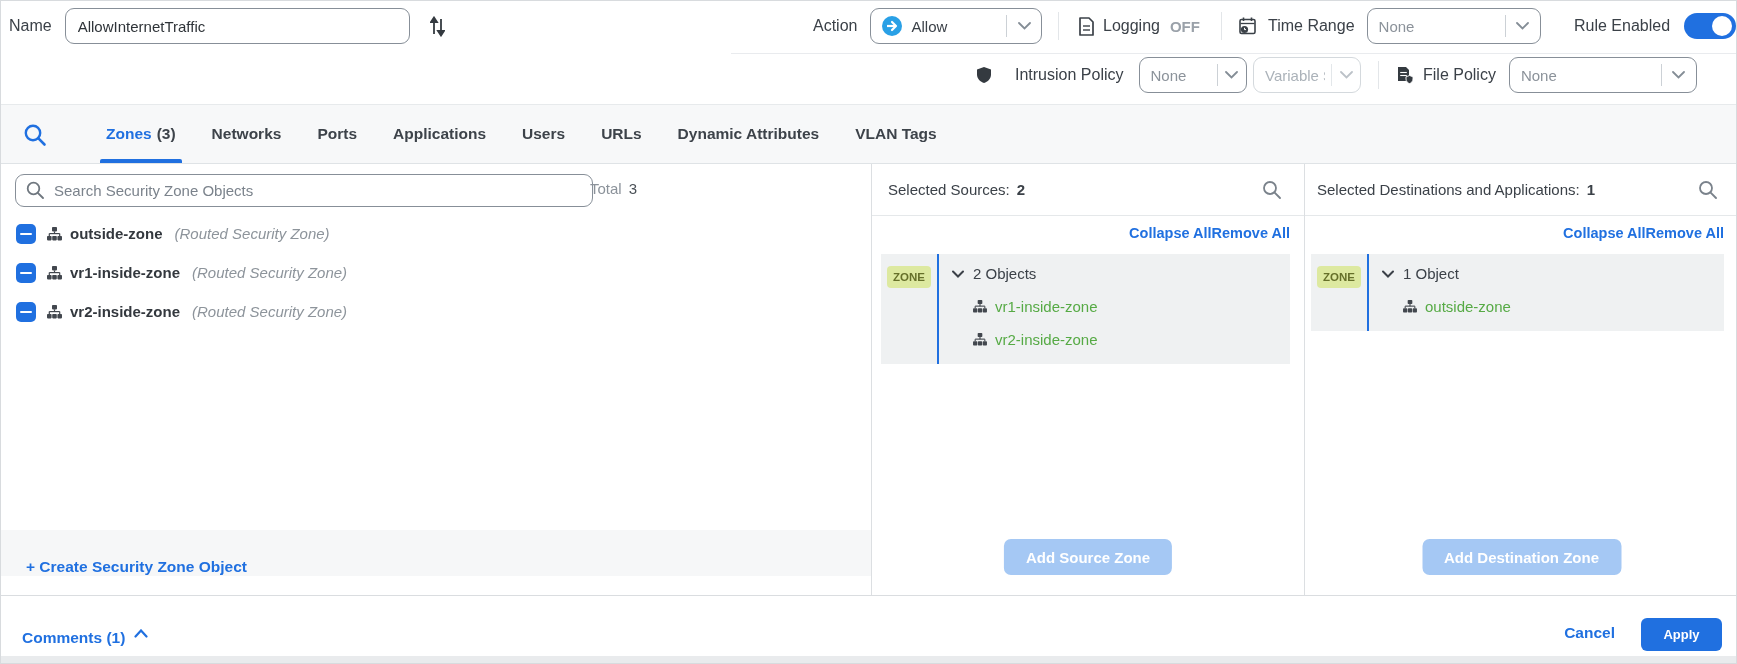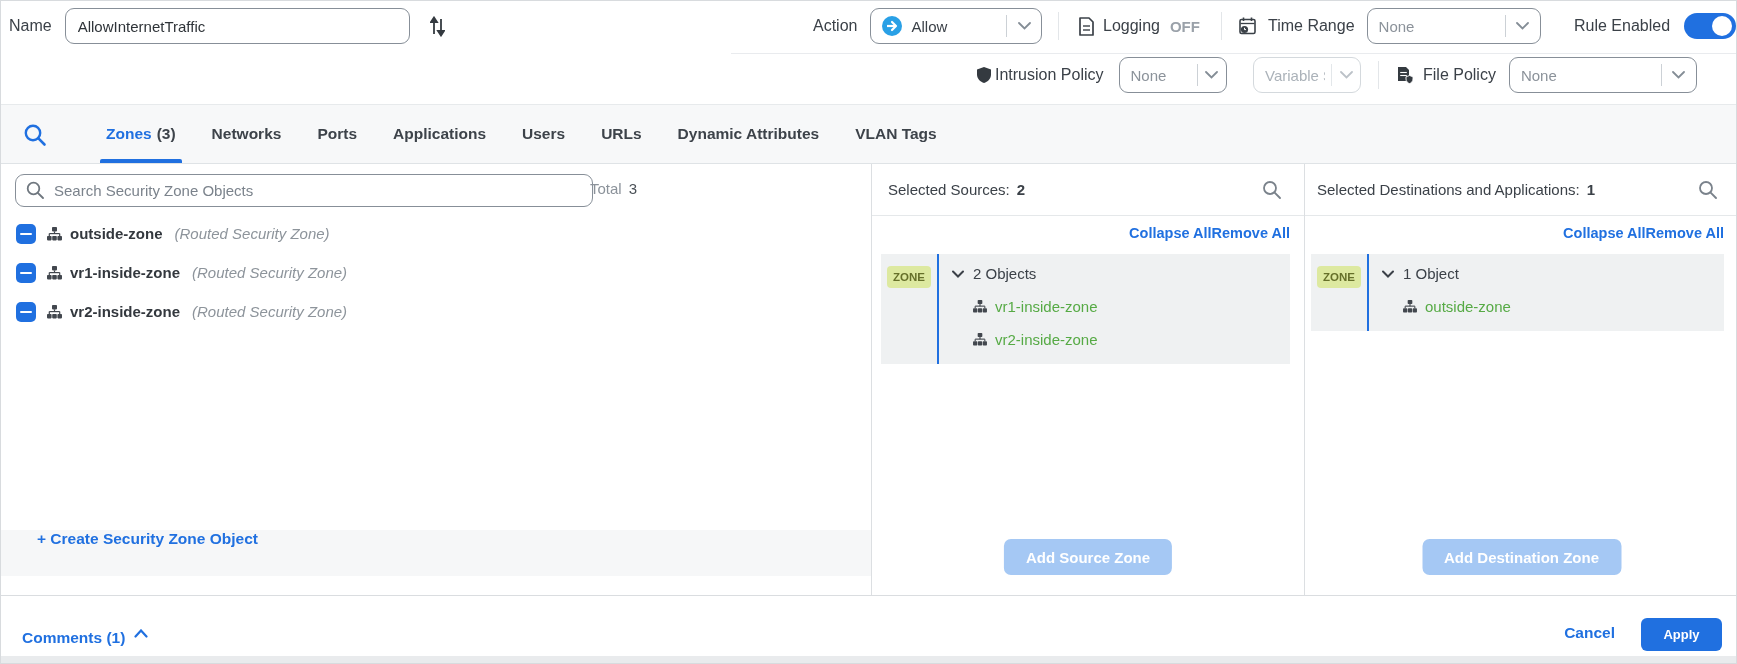--- a/index.html
+++ b/index.html
@@ -65,21 +65,21 @@
   #total{position:absolute;left:589px;top:16px;display:flex;gap:7px;font-size:15px}
   #total .t-label{color:var(--text-muted)}
   #total .t-value{color:#4a5057}
   #zone-list{position:absolute;left:0;right:0;top:50px}
   .zone-row{height:39px;display:flex;align-items:center;padding-left:15px;cursor:pointer}
   .checkbox{width:20px;height:20px;border-radius:5px;background:var(--accent);position:relative;flex:none;cursor:pointer}
   .checkbox::after{content:"";position:absolute;left:4px;top:9px;width:12px;height:2.4px;background:#fff;border-radius:1px}
   .zone-row .site-icon{margin-left:11px}
   .zone-name{font-weight:600;margin-left:8px;color:#33383e}
   .zone-type{font-style:italic;color:#8d949b;margin-left:12px}
-  #create-bar{position:absolute;left:0;right:0;top:366px;height:46px;background:#f6f7f8;display:flex;align-items:flex-start;padding-left:36px}
+  #create-bar{position:absolute;left:0;right:0;top:366px;height:46px;background:#f6f7f8;display:flex;align-items:flex-end;padding-left:25px}
   #create-link{color:var(--accent);font-weight:bold;font-size:15.5px;cursor:pointer}
 
   
   .sel-header{height:52px;border-bottom:1px solid #e5e8ea;display:flex;align-items:center;position:relative}
   .sel-title{font-size:15px;color:#3b4148;white-space:nowrap}
   .sel-count{font-weight:bold;margin-left:7px}
   .sel-search{position:absolute;cursor:pointer}
   .links-row{display:flex;justify-content:flex-end;margin-top:9px}
   .blue-link{color:var(--accent);font-weight:bold;font-size:14.5px;cursor:pointer;white-space:nowrap}
   .sel-box{background:var(--panel-gray);display:flex;margin-top:13px}
@@ -187,21 +187,21 @@
         <span class="knob"></span>
       </div>
     </div>
 
     <div class="row2-line"></div>
 
     <div class="hgroup hgroup2" style="left:976px">
       <svg width="14" height="16" viewBox="0 0 14 16">
         <path d="M7 0 L14 2.6 V7.2 C14 11.8 10.6 14.7 7 16 C3.4 14.7 0 11.8 0 7.2 V2.6 Z" fill="#343a40"></path>
       </svg>
-      <span class="hlabel" style="margin-left:4px">Intrusion Policy</span>
+      <span class="hlabel" style="margin-left:24px">Intrusion Policy</span>
       <div class="dropdown" style="width:108px;margin-left:15px">
         <span class="dd-value dd-muted">None</span>
         <span class="dd-sep"></span>
         <span class="dd-chev" style="width:28px">
           <svg width="13" height="8" viewBox="0 0 13 8">
               <polyline points="1,1 6.5,6.5 12,1" fill="none" stroke="#848d96" stroke-width="1.8" stroke-linecap="round"></polyline>
             </svg>
         </span>
       </div>
     </div>

